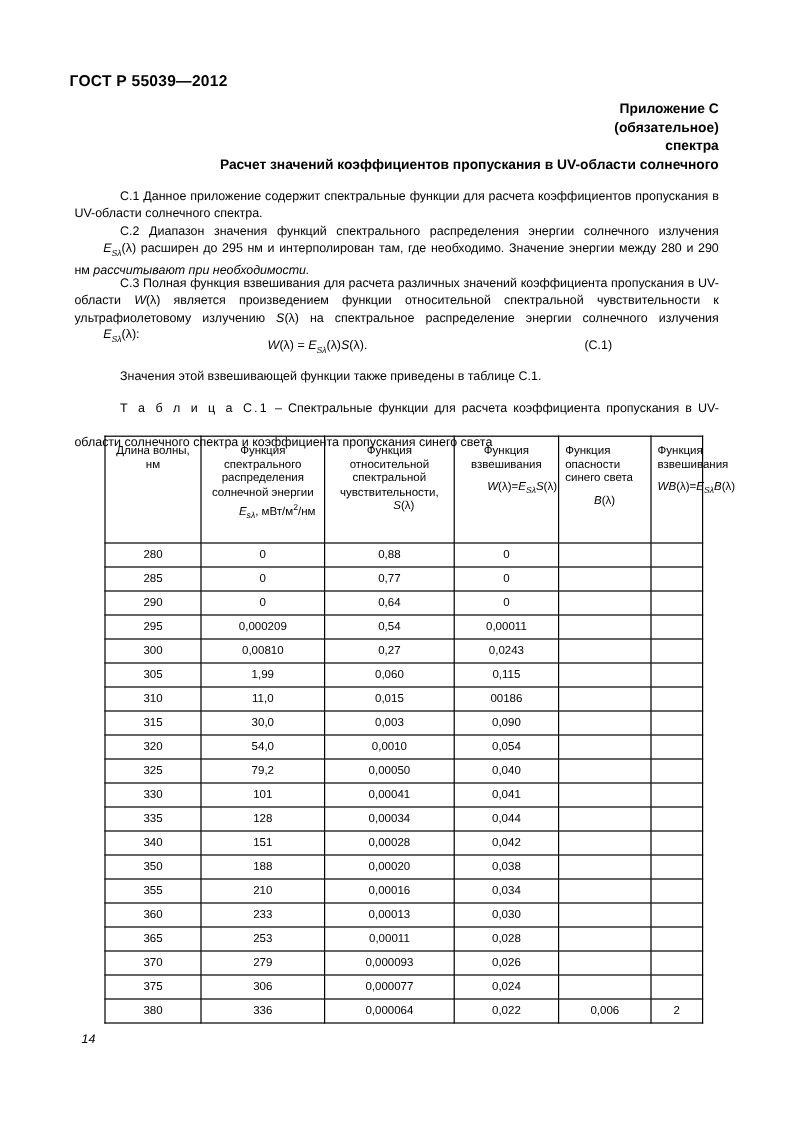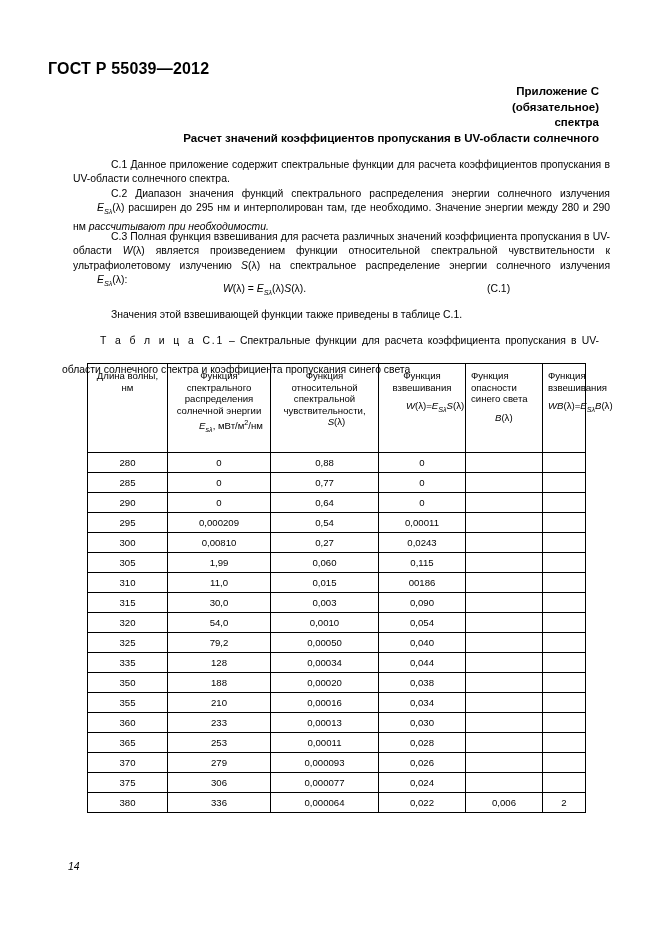--- a/index.html
+++ b/index.html
@@ -16,39 +16,39 @@
     overflow: hidden;
   }
   .page {
     position: absolute;
     left: 0; top: 0;
     width: 661px;
     height: 936px;
   }
   .doc-header {
     position: absolute;
-    left: 48px;
+    left: 58px;
     top: 60px;
-    font-size: 16px;
+    font-size: 13px;
     font-weight: bold;
     letter-spacing: 0.2px;
   }
   .title-block {
     position: absolute;
     left: 62px;
     top: 84px;
     width: 537px;
     text-align: right;
     font-weight: bold;
     font-size: 11.5px;
     line-height: 15.5px;
   }
   .body-text {
     position: absolute;
-    left: 73px;
+    left: 62px;
     width: 537px;
     font-size: 10.4px;
     line-height: 14.3px;
     text-align: justify;
     text-justify: inter-word;
   }
   .p1 { top: 158px; }
   .p2 { top: 187px; }
   .p3 { top: 230px; }
   .p4 { top: 308px; }
@@ -297,24 +297,40 @@
         </tr>
         <tr>
           <td>325</td>
           <td>79,2</td>
           <td>0,00050</td>
           <td>0,040</td>
           <td></td>
           <td></td>
         </tr>
         <tr>
+          <td>330</td>
+          <td>101</td>
+          <td>0,00041</td>
+          <td>0,041</td>
+          <td></td>
+          <td></td>
+        </tr>
+        <tr>
           <td>335</td>
           <td>128</td>
           <td>0,00034</td>
           <td>0,044</td>
+          <td></td>
+          <td></td>
+        </tr>
+        <tr>
+          <td>340</td>
+          <td>151</td>
+          <td>0,00028</td>
+          <td>0,042</td>
           <td></td>
           <td></td>
         </tr>
         <tr>
           <td>350</td>
           <td>188</td>
           <td>0,00020</td>
           <td>0,038</td>
           <td></td>
           <td></td>

